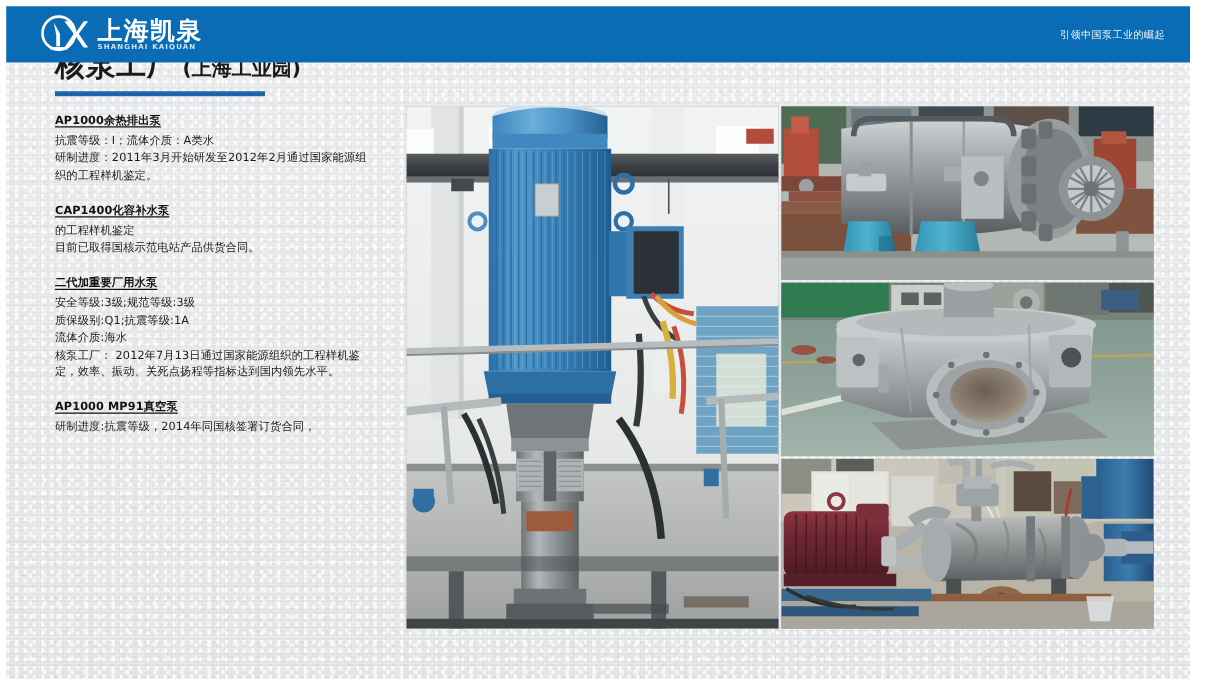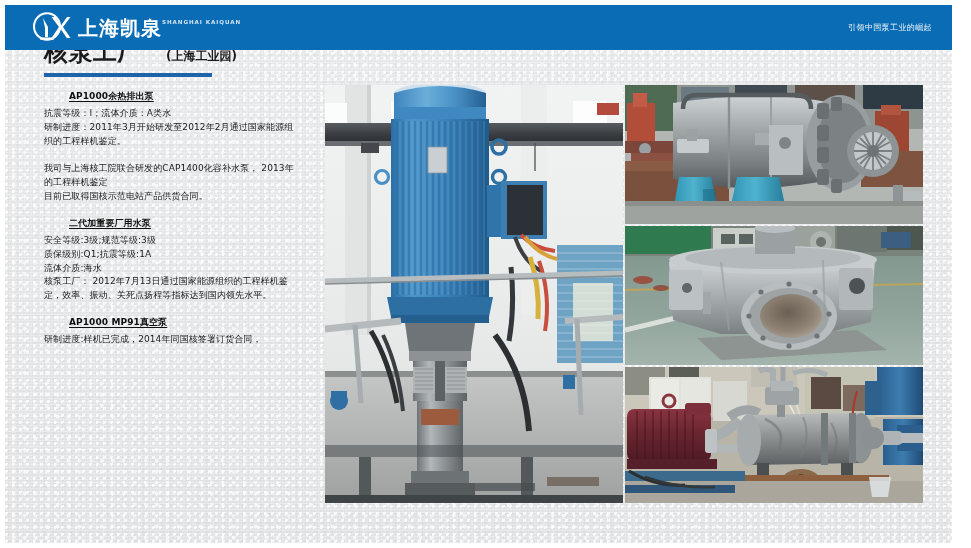--- a/index.html
+++ b/index.html
@@ -67,21 +67,21 @@
   .logo-mark {
     width: 40px;
     height: 34px;
     position: relative;
     flex: none;
   }
   .logo-mark svg { display: block; }
   .logo-text {
     margin-left: 6px;
     display: flex;
-    flex-direction: row;
+    flex-direction: column;
     justify-content: center;
     line-height: 1;
   }
   .logo-cn {
     color: #ffffff;
     font-size: 20px;
     font-weight: 700;
     letter-spacing: 1px;
     font-family: "DejaVu Sans", "Liberation Sans", sans-serif;
   }
@@ -121,44 +121,43 @@
     white-space: nowrap;
   }
   .title-main {
     font-size: 24px;
     font-weight: 700;
     color: #1a1a1a;
     letter-spacing: .5px;
     text-align: right;
   }
   .title-sub {
-    font-size: 12px;
+    font-size: 16px;
     font-weight: 700;
     color: #1a1a1a;
-    margin-left: 24px;
+    margin-left: 4px;
     letter-spacing: 0;
   }
   .title-rule {
     width: 168px;
     height: 4px;
     background: #1e64ab;
     margin-top: 5px;
     margin-bottom: 13px;
   }
 
   .block { margin-bottom: 13px; }
   .block-head {
     font-size: 9px;
     font-weight: 700;
     color: #111111;
     text-decoration: underline;
     text-underline-offset: 2px;
     margin-bottom: 4px;
     letter-spacing: .1px;
-    margin-left: 25px;
   }
   .block-line {
     font-size: 9px;
     color: #1a1a1a;
     line-height: 1.55;
     letter-spacing: .1px;
   }
 
   
   .photo-main {
@@ -219,37 +218,37 @@
     <div class="title-rule"></div>
 
     <div class="block">
       <div class="block-head">AP1000余热排出泵</div>
       <div class="block-line">抗震等级：Ⅰ；流体介质：A类水</div>
       <div class="block-line">研制进度：2011年3月开始研发至2012年2月通过国家能源组</div>
       <div class="block-line">织的工程样机鉴定。</div>
     </div>
 
     <div class="block">
-      <div class="block-line">我司与上海核工院联合研发的CAP1400化容补水泵， 2013年</div>
+      <div class="block-head">CAP1400化容补水泵</div>
       <div class="block-line">的工程样机鉴定</div>
       <div class="block-line">目前已取得国核示范电站产品供货合同。</div>
     </div>
 
     <div class="block">
       <div class="block-head">二代加重要厂用水泵</div>
       <div class="block-line">安全等级:3级;规范等级:3级</div>
       <div class="block-line">质保级别:Q1;抗震等级:1A</div>
       <div class="block-line">流体介质:海水</div>
       <div class="block-line">核泵工厂： 2012年7月13日通过国家能源组织的工程样机鉴</div>
       <div class="block-line">定，效率、振动、关死点扬程等指标达到国内领先水平。</div>
     </div>
 
     <div class="block">
       <div class="block-head">AP1000 MP91真空泵</div>
-      <div class="block-line">研制进度:样机已完成，2014年同国核签署订货合同，</div>
+      <div class="block-line">研制进度:抗震等级，2014年同国核签署订货合同，</div>
     </div>
 
   </div>
 
   <div class="photo-main" id="photo-main">
     <svg width="298" height="418" viewBox="0 0 298 418">
       <defs>
         <linearGradient id="wall" x1="0" y1="0" x2="0" y2="1">
           <stop offset="0%" stop-color="#f2f3f3"></stop>
           <stop offset="60%" stop-color="#e8eaea"></stop>

